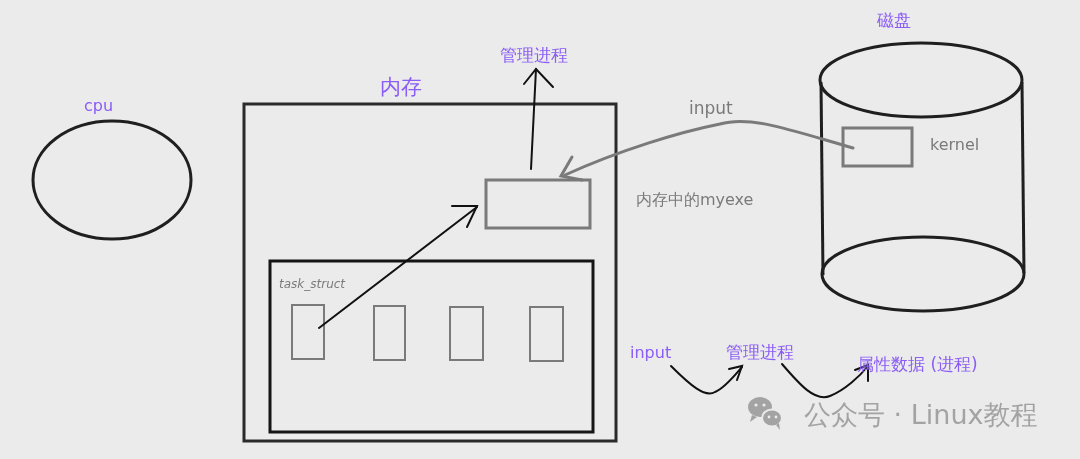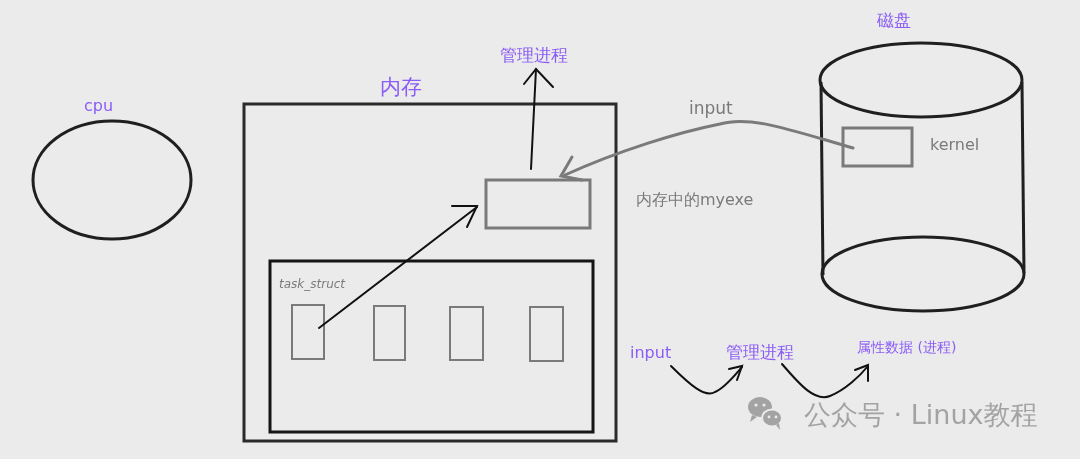--- a/index.html
+++ b/index.html
@@ -80,15 +80,15 @@
 <div class="lbl dark" style="left:84px; top:98px; font-size:16px;">cpu</div>
 <div class="lbl dark" style="left:380px; top:77px; font-size:21px;">内存</div>
 <div class="lbl dark" style="left:500px; top:47px; font-size:17px;">管理进程</div>
 <div class="lbl dark" style="left:877px; top:12px; font-size:17px;">磁盘</div>
 <div class="lbl gray" style="left:689px; top:100px; font-size:17px;">input</div>
 <div class="lbl gray" style="left:930px; top:137px; font-size:16px;">kernel</div>
 <div class="lbl gray" style="left:636px; top:192px; font-size:16px;">内存中的myexe</div>
 <div class="lbl gray" style="left:279px; top:278px; font-size:12px;font-style:italic;">task_struct</div>
 <div class="lbl dark" style="left:630px; top:345px; font-size:16px;">input</div>
 <div class="lbl dark" style="left:726px; top:344px; font-size:17px;">管理进程</div>
-<div class="lbl dark" style="left:857px; top:340px; font-size:14px;">属性数据 (进程)</div>
+<div class="lbl dark" style="left:857px; top:356px; font-size:17px;">属性数据 (进程)</div>
 
 <div class="lbl wm" style="left:788px; top:401px;">公众号 · Linux教程</div>
 
 </body></html>

